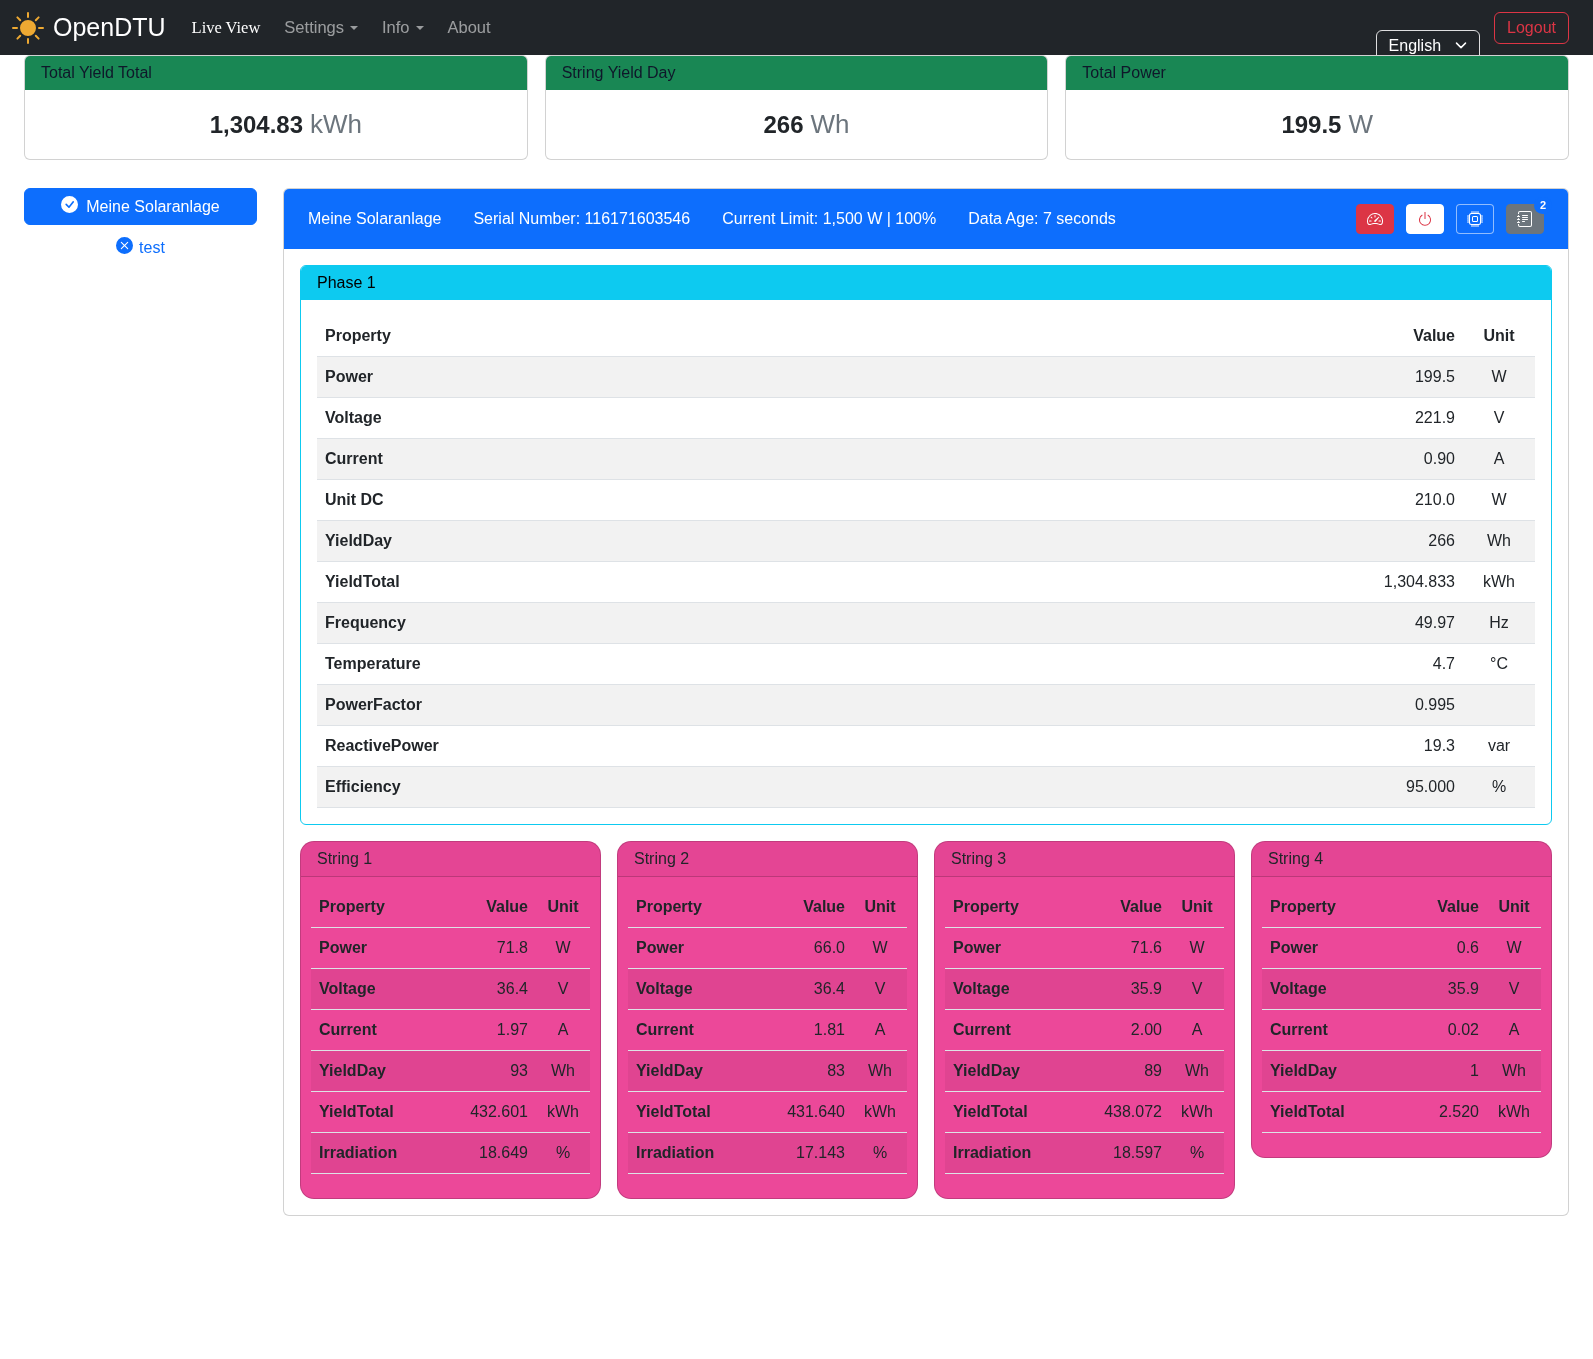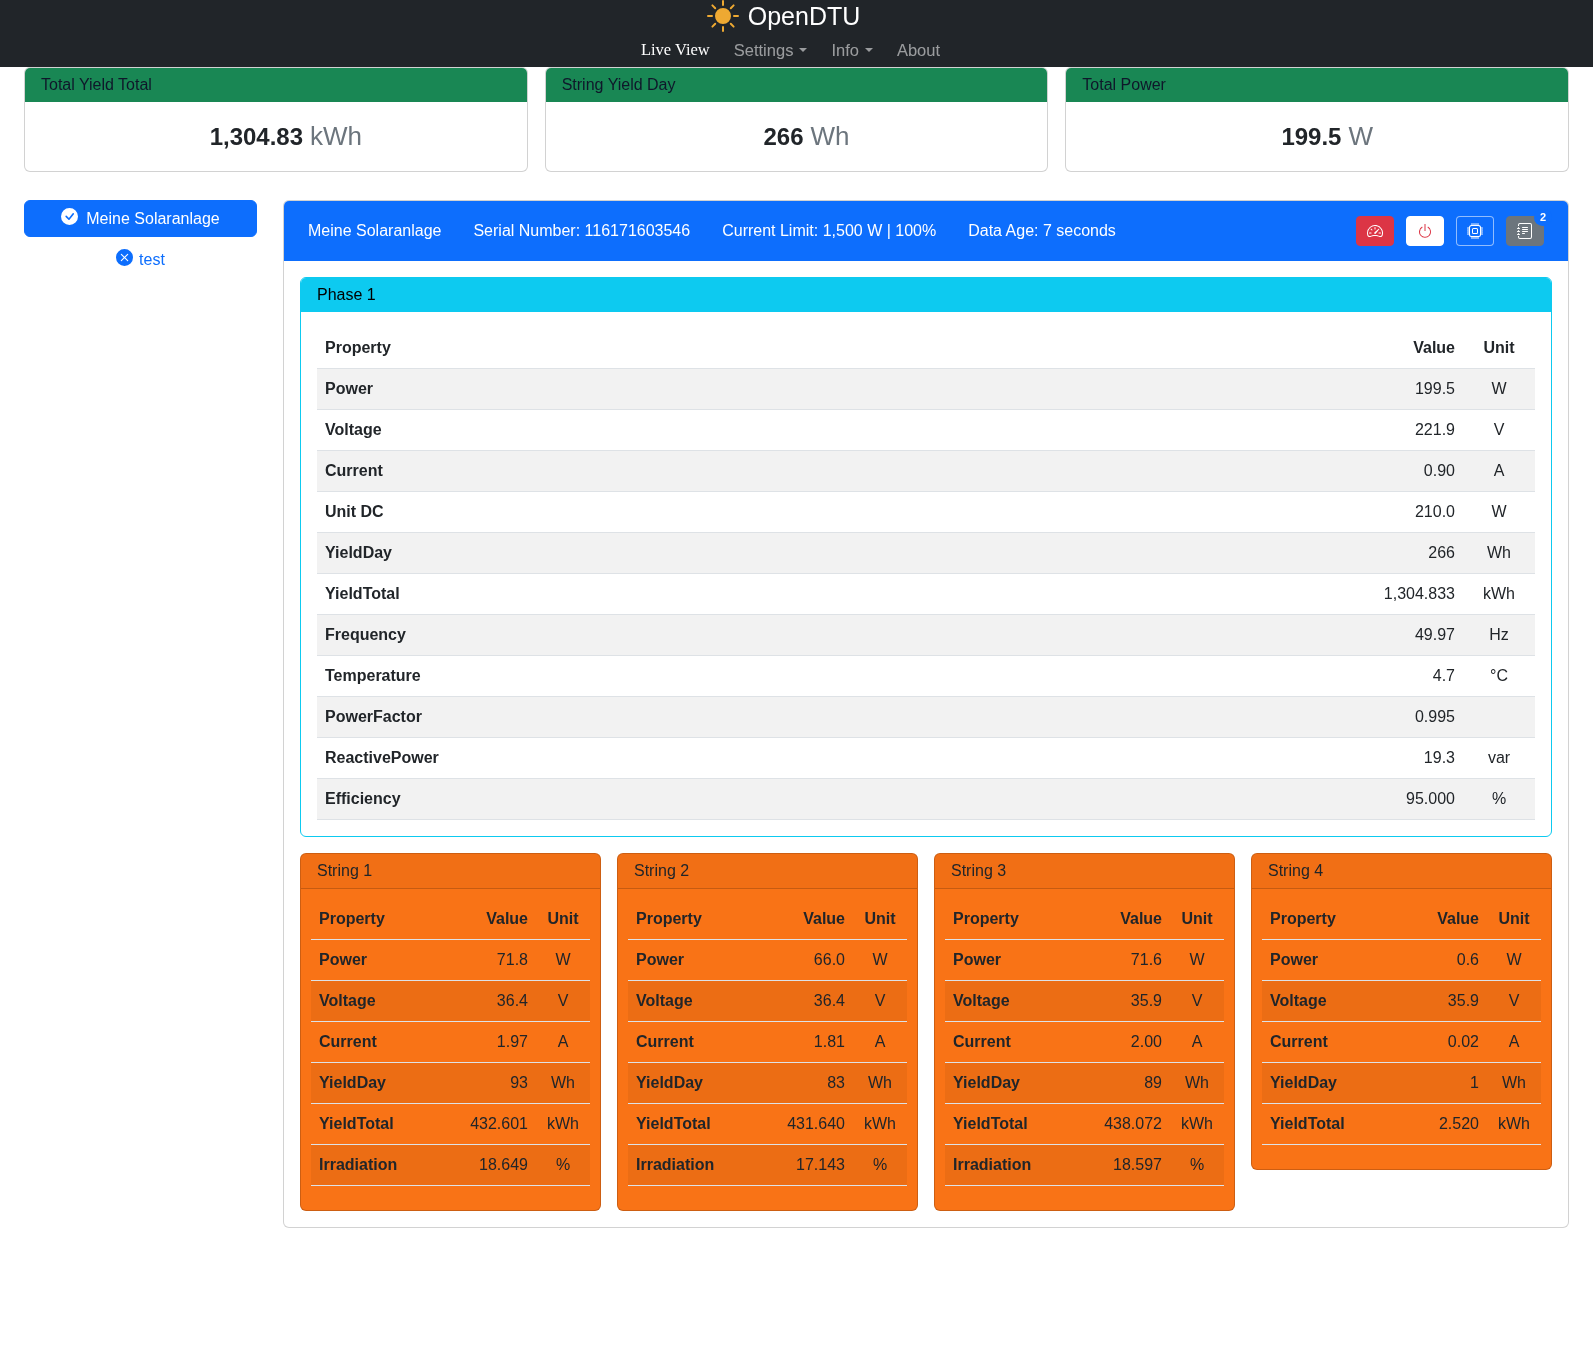--- a/index.html
+++ b/index.html
@@ -6,25 +6,24 @@
   html, body { background: #fff; }
   body {
     font-family: "Liberation Sans", "DejaVu Sans", sans-serif;
     color: #212529;
     font-size: 16px;
     width: 1593px;
   }
   
   .navbar {
     background: var(--navbar_bg, #212529);
-    height: 67px;
+    height: 55px;
     display: flex;
     align-items: center;
     padding: 0 24px 0 12px;
-    flex-direction: column;
   }
   .brand {
     display: flex; align-items: center; gap: 9px;
     color: #fff; font-size: 25px; font-weight: 500;
     margin-right: 14px; cursor: pointer; text-decoration: none;
   }
   .brand svg { display: block; color: var(--logo, #eea932); }
   .nav-links { display: flex; align-items: center; }
   .nav-link {
     color: rgba(255,255,255,.55);
@@ -119,21 +118,21 @@
   .data-table .val { text-align: right; }
   .data-table .unit { text-align: center; }
   .phase-table .val { width: 120px; }
   .phase-table .unit { width: 72px; }
   .string-table .val { width: 84px; }
   .string-table .unit { width: 54px; }
   table.stripe-odd  tbody tr:nth-child(odd)  { background: rgba(0,0,0,.05); }
   table.stripe-even tbody tr:nth-child(even) { background: rgba(0,0,0,.05); }
   
   .strings-row { display: grid; grid-template-columns: repeat(4, 1fr); gap: 16px; align-items: start; }
-  .string-card { border: 1px solid rgba(0,0,0,.175); border-radius: 6px; background: #f97316; overflow: hidden; }
+  .string-card { border: 1px solid rgba(0,0,0,.175); border-radius: 14px; background: #ec4899; overflow: hidden; }
   .string-card-header {
     background: rgba(0,0,0,.03); padding: 8px 16px;
     border-bottom: 1px solid rgba(0,0,0,.175); font-size: 16px;
   }
   .string-card-body { padding: 10px 10px 24px; }
 </style>
 </head>
 <body>
 
 <nav class="navbar">

